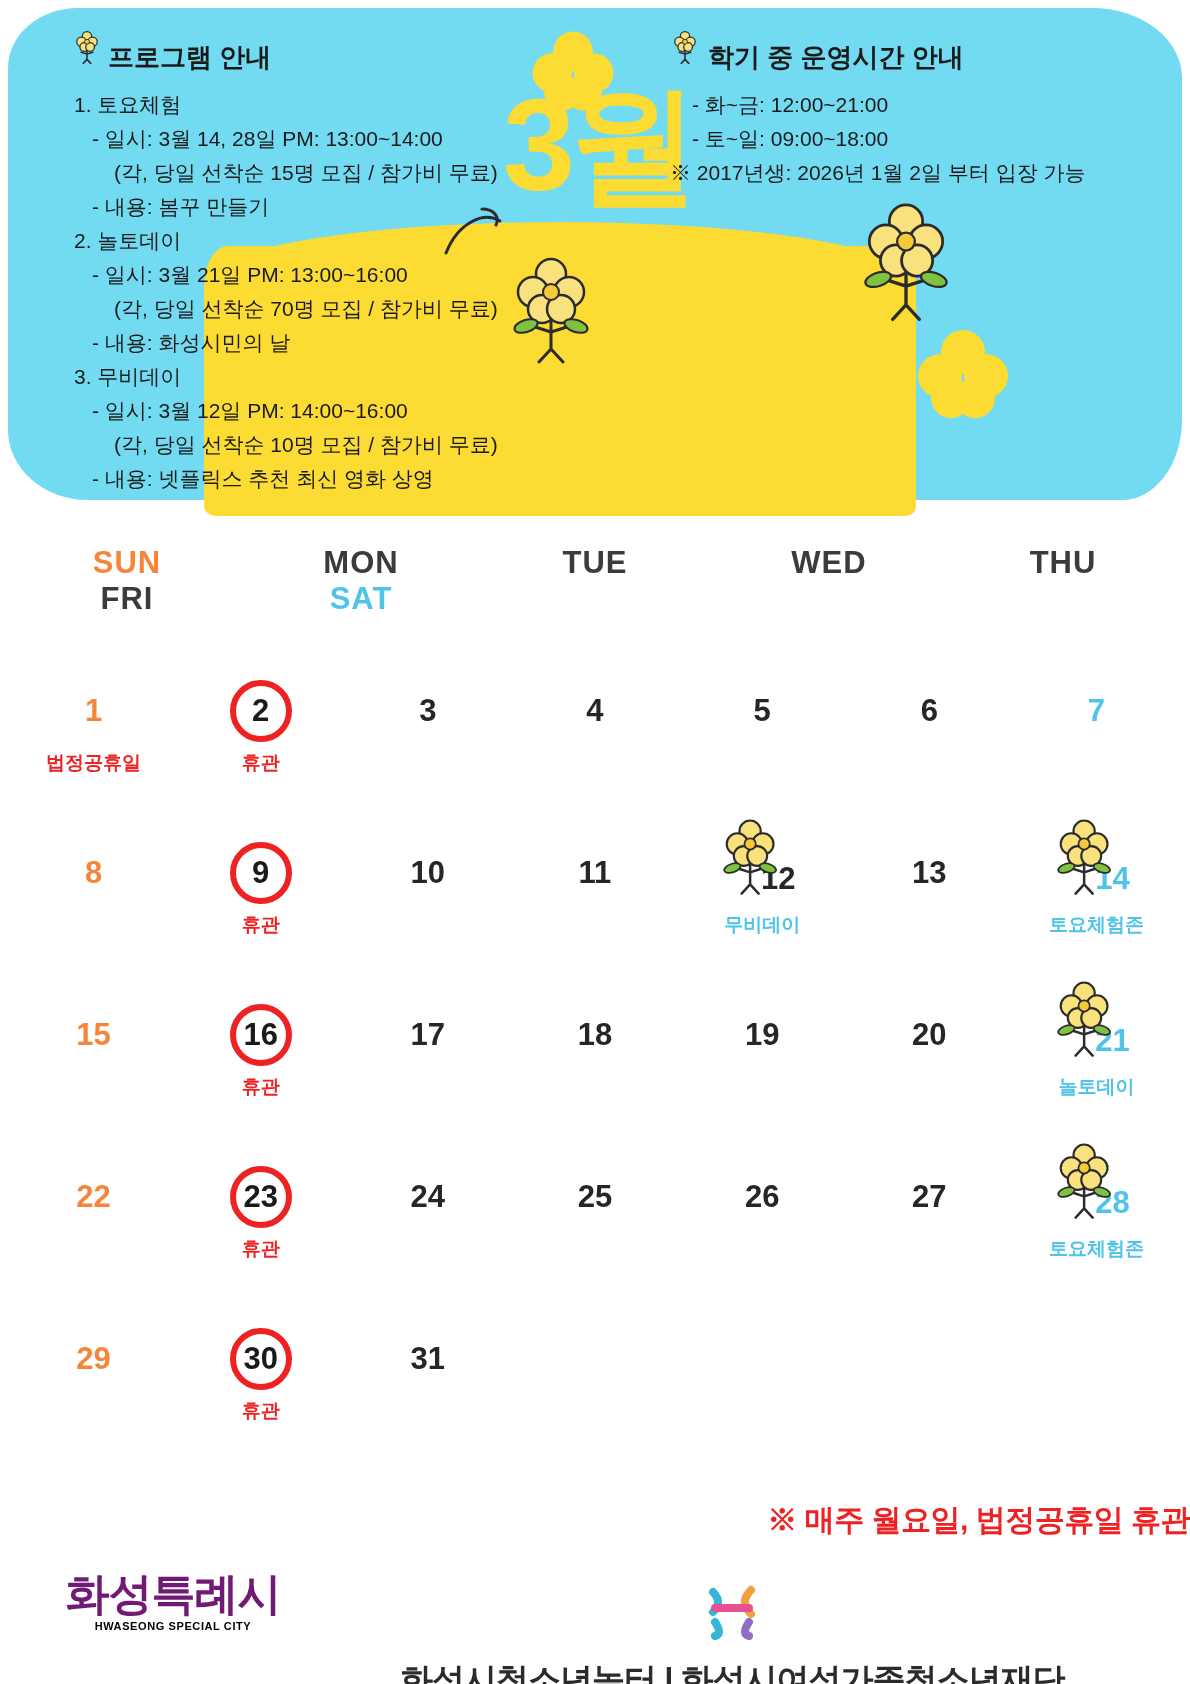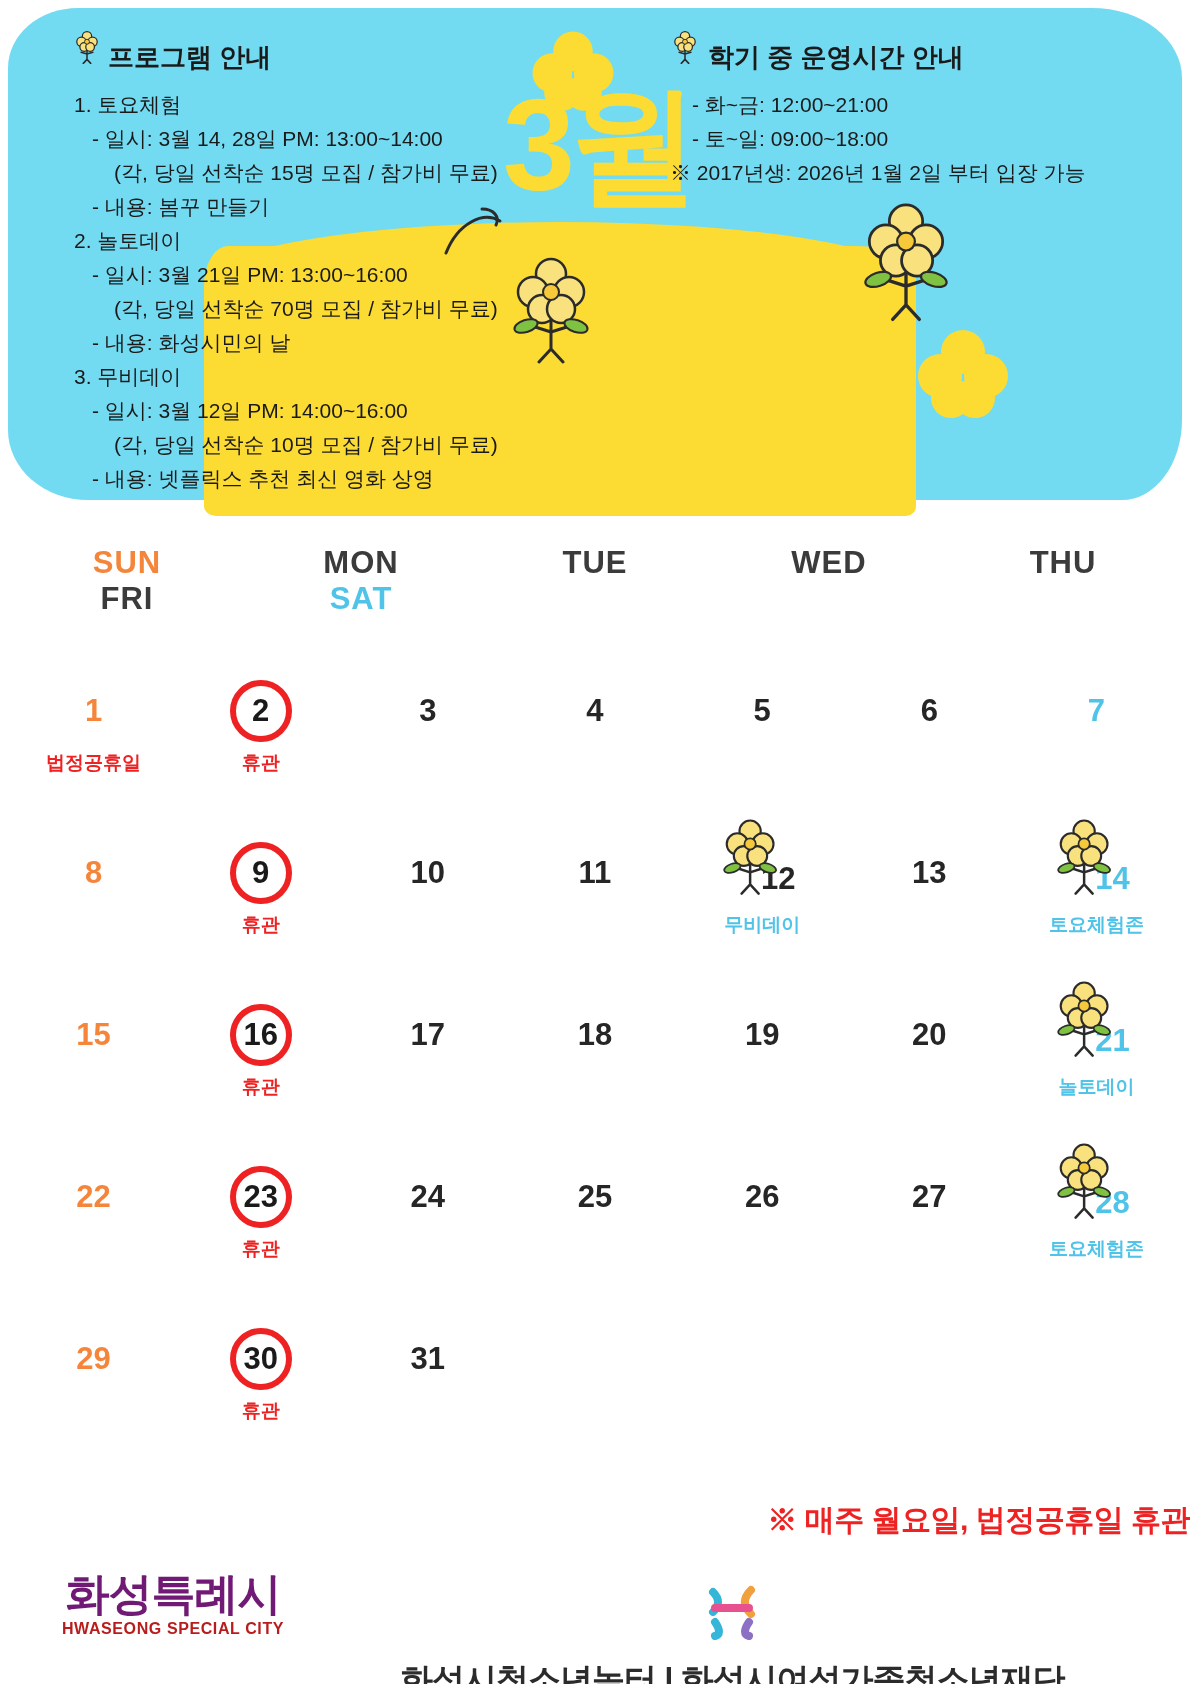--- a/index.html
+++ b/index.html
@@ -208,23 +208,23 @@
     width: 250px;
   }
   .logo-city .kor {
     font-size: 44px;
     font-weight: bold;
     color: #701a75;
     letter-spacing: -1px;
     line-height: 1.1;
   }
   .logo-city .eng {
-    font-size: 16px;
-    font-weight: bold;
-    color: #b91c1c;
+    font-size: 11px;
+    font-weight: bold;
+    color: #000000;
     letter-spacing: 0.6px;
     margin-top: 2px;
   }
   .logo-org {
     position: absolute;
     left: 400px;
     top: 12px;
     display: flex;
     align-items: center;
     gap: 14px;

